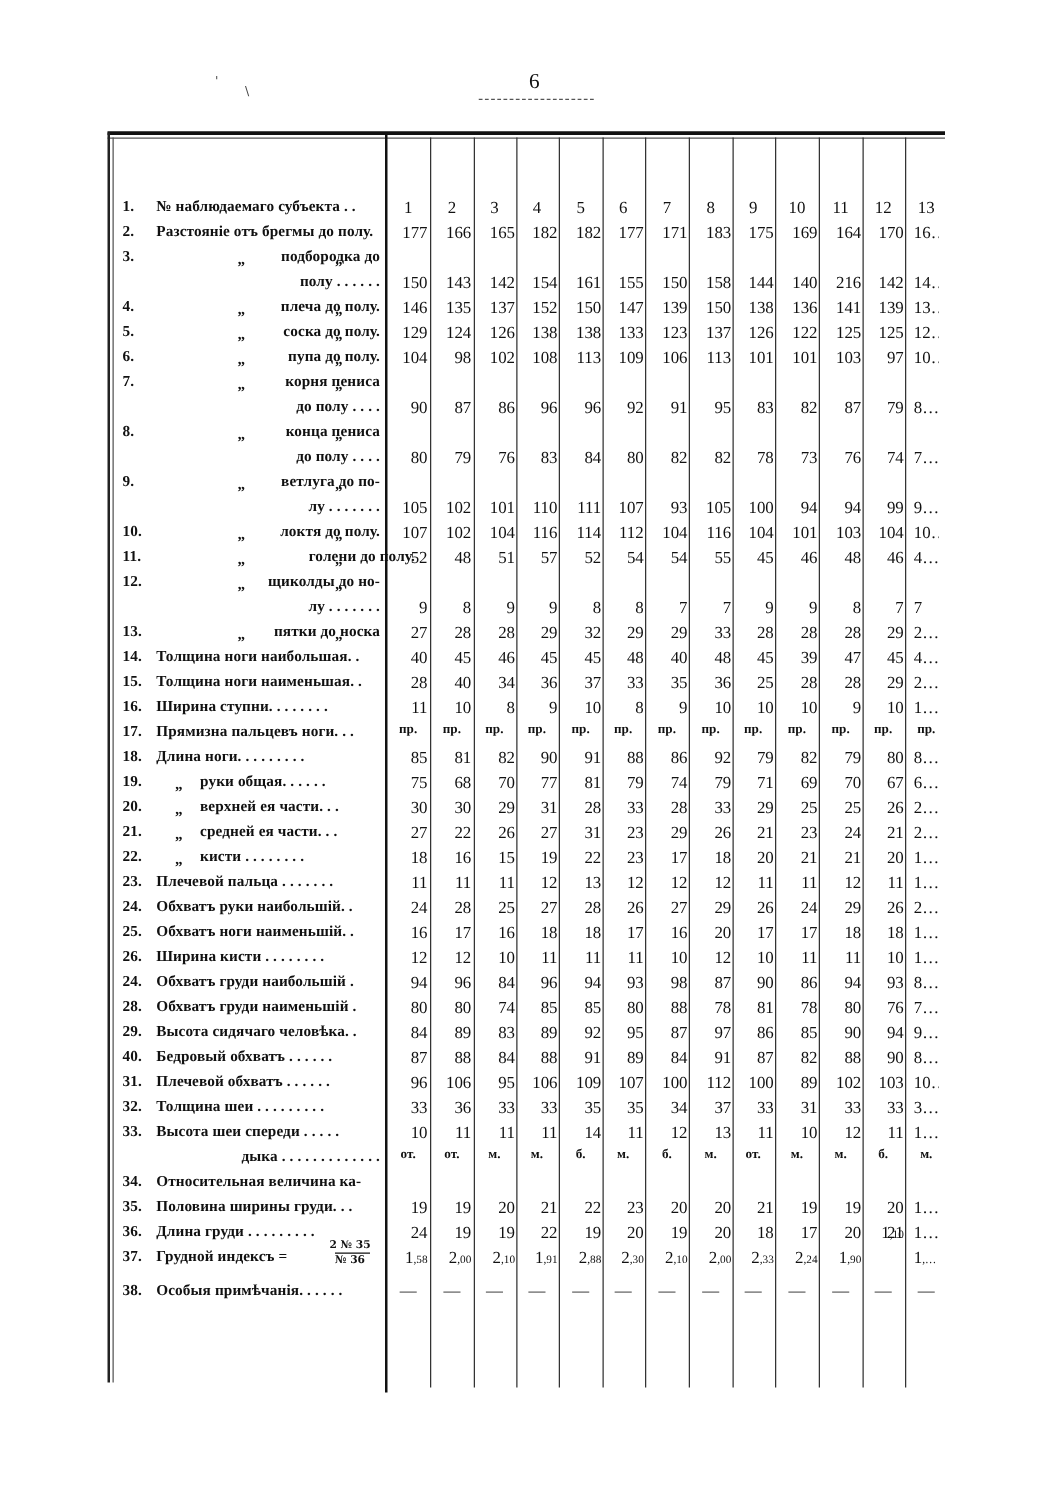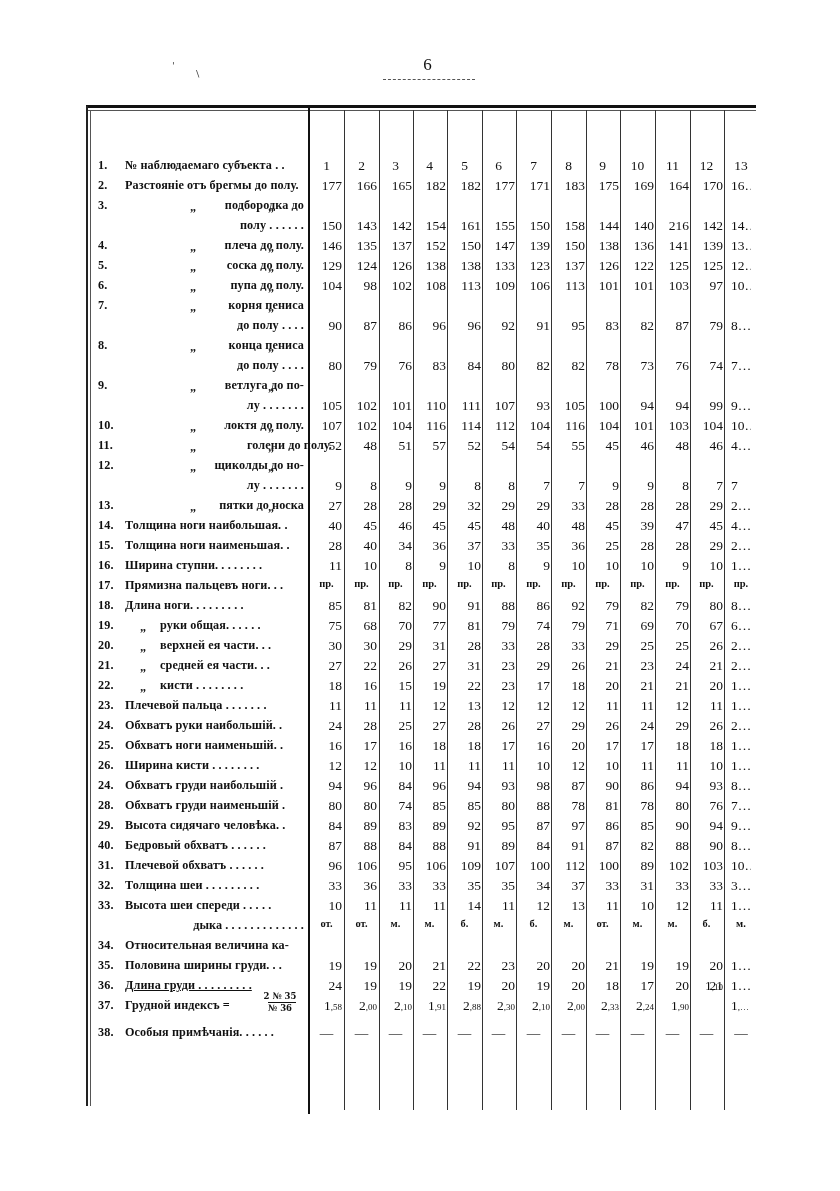--- a/index.html
+++ b/index.html
@@ -680,21 +680,21 @@
         <span class="cell" style="top: 958px; left: 517px;">20</span>
         <span class="cell" style="top: 958px; left: 552px;">20</span>
         <span class="cell" style="top: 958px; left: 586px;">21</span>
         <span class="cell" style="top: 958px; left: 621px;">19</span>
         <span class="cell" style="top: 958px; left: 656px;">19</span>
         <span class="cell" style="top: 958px; left: 690px;">20</span>
         <span class="cell c13" style="top: 958px; left: 731px;">1…</span>
       </div>
       <div class="row" style="top: 0px;">
         <span class="lbl num" style="top: 978px;">36.</span>
-        <span class="lbl" style="left: 125px; top: 978px; text-decoration: underline;">Длина груди . . . . . . . . .</span>
+        <span class="lbl" style="left: 125px; top: 978px;">Длина груди . . . . . . . . .</span>
         <span class="cell" style="top: 978px; left: 309px;">24</span>
         <span class="cell" style="top: 978px; left: 344px;">19</span>
         <span class="cell" style="top: 978px; left: 379px;">19</span>
         <span class="cell" style="top: 978px; left: 413px;">22</span>
         <span class="cell" style="top: 978px; left: 448px;">19</span>
         <span class="cell" style="top: 978px; left: 482px;">20</span>
         <span class="cell" style="top: 978px; left: 517px;">19</span>
         <span class="cell" style="top: 978px; left: 552px;">20</span>
         <span class="cell" style="top: 978px; left: 586px;">18</span>
         <span class="cell" style="top: 978px; left: 621px;">17</span>

